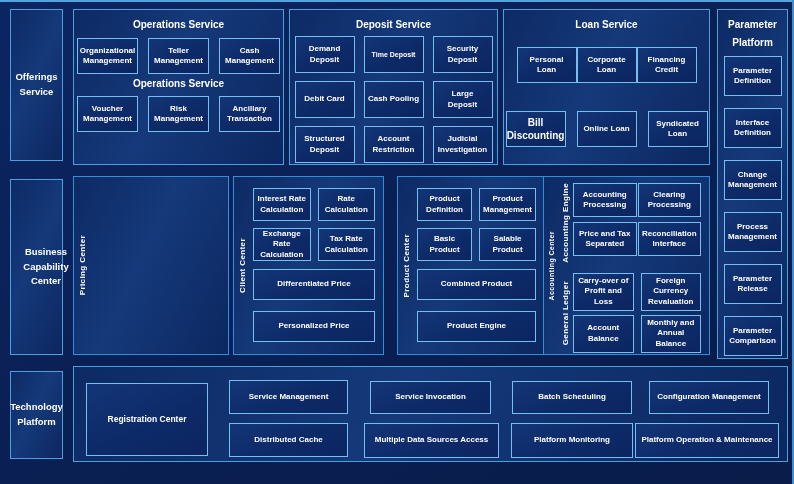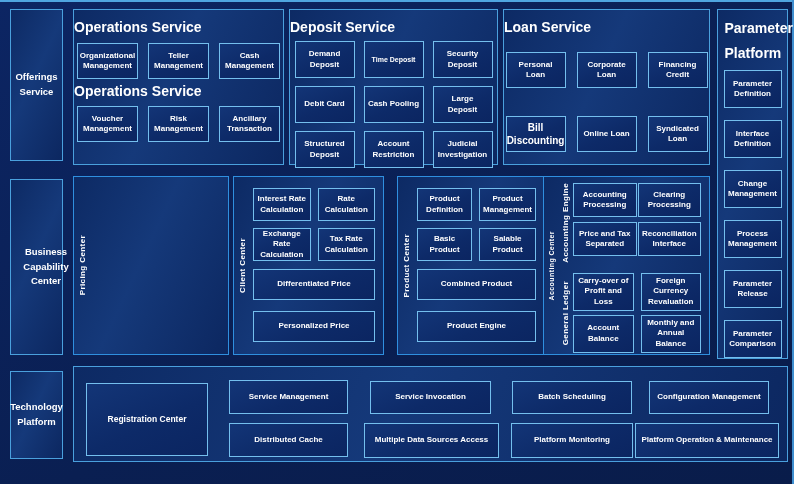--- a/index.html
+++ b/index.html
@@ -17,21 +17,21 @@
     background:linear-gradient(115deg,#0d2a64 0%,#15397a 45%,#0c2760 100%);
   }
   .panel.mid { border-color:#2f8fdf; }
 
   .box {
     border:1.5px solid #74bfee;
     background:linear-gradient(155deg,#133577 0%,#0d2a68 55%,#0b2561 100%);
     display:flex; align-items:center; justify-content:center; text-align:center;
     color:#fff; font-weight:700; font-size:8px; line-height:1.3; padding:2px 3px;
   }
-  .ptitle { text-align:left; font-size:14px; padding-top:8px; line-height:1.3; }
+  .ptitle { text-align:center; font-size:10px; padding-top:8px; line-height:1.3; }
   .label-panel {
     display:flex; align-items:center; justify-content:center; text-align:center;
     font-size:9.5px; line-height:1.55; padding:4px;
   }
   .brow { display:flex; justify-content:center; gap:10px; }
   .grid3 { display:grid; grid-template-columns:repeat(3,60px); grid-auto-rows:37px; gap:8px 9px; justify-content:center; margin-top:5px; }
   .grid2 { display:grid; grid-template-columns:1fr 1fr; gap:7px; grid-auto-rows:33px; }
   .vstrip { display:flex; align-items:center; justify-content:center; flex:none; }
   .vtext { writing-mode:vertical-rl; transform:rotate(180deg); font-size:8px; letter-spacing:.4px; white-space:nowrap; }
   .nowrap { white-space:nowrap; }
@@ -73,21 +73,21 @@
       <div class="box">Cash Pooling</div>
       <div class="box">Large Deposit</div>
       <div class="box">Structured Deposit</div>
       <div class="box">Account Restriction</div>
       <div class="box">Judicial Investigation</div>
     </div>
   </div>
 
   <div class="panel" style="left:503px;top:9px;width:207px;height:156px;">
     <div class="ptitle">Loan Service</div>
-    <div class="brow" style="margin-top:16px;gap:11px;">
+    <div class="brow" style="margin-top:16px;gap:0;">
       <div class="box" style="width:60px;height:36px;">Personal Loan</div>
       <div class="box" style="width:60px;height:36px;">Corporate Loan</div>
       <div class="box" style="width:60px;height:36px;">Financing Credit</div>
     </div>
     <div class="brow" style="margin-top:28px;gap:11px;">
       <div class="box" style="width:60px;height:36px;font-size:10px;">Bill Discounting</div>
       <div class="box" style="width:60px;height:36px;">Online Loan</div>
       <div class="box" style="width:60px;height:36px;">Syndicated Loan</div>
     </div>
   </div>

